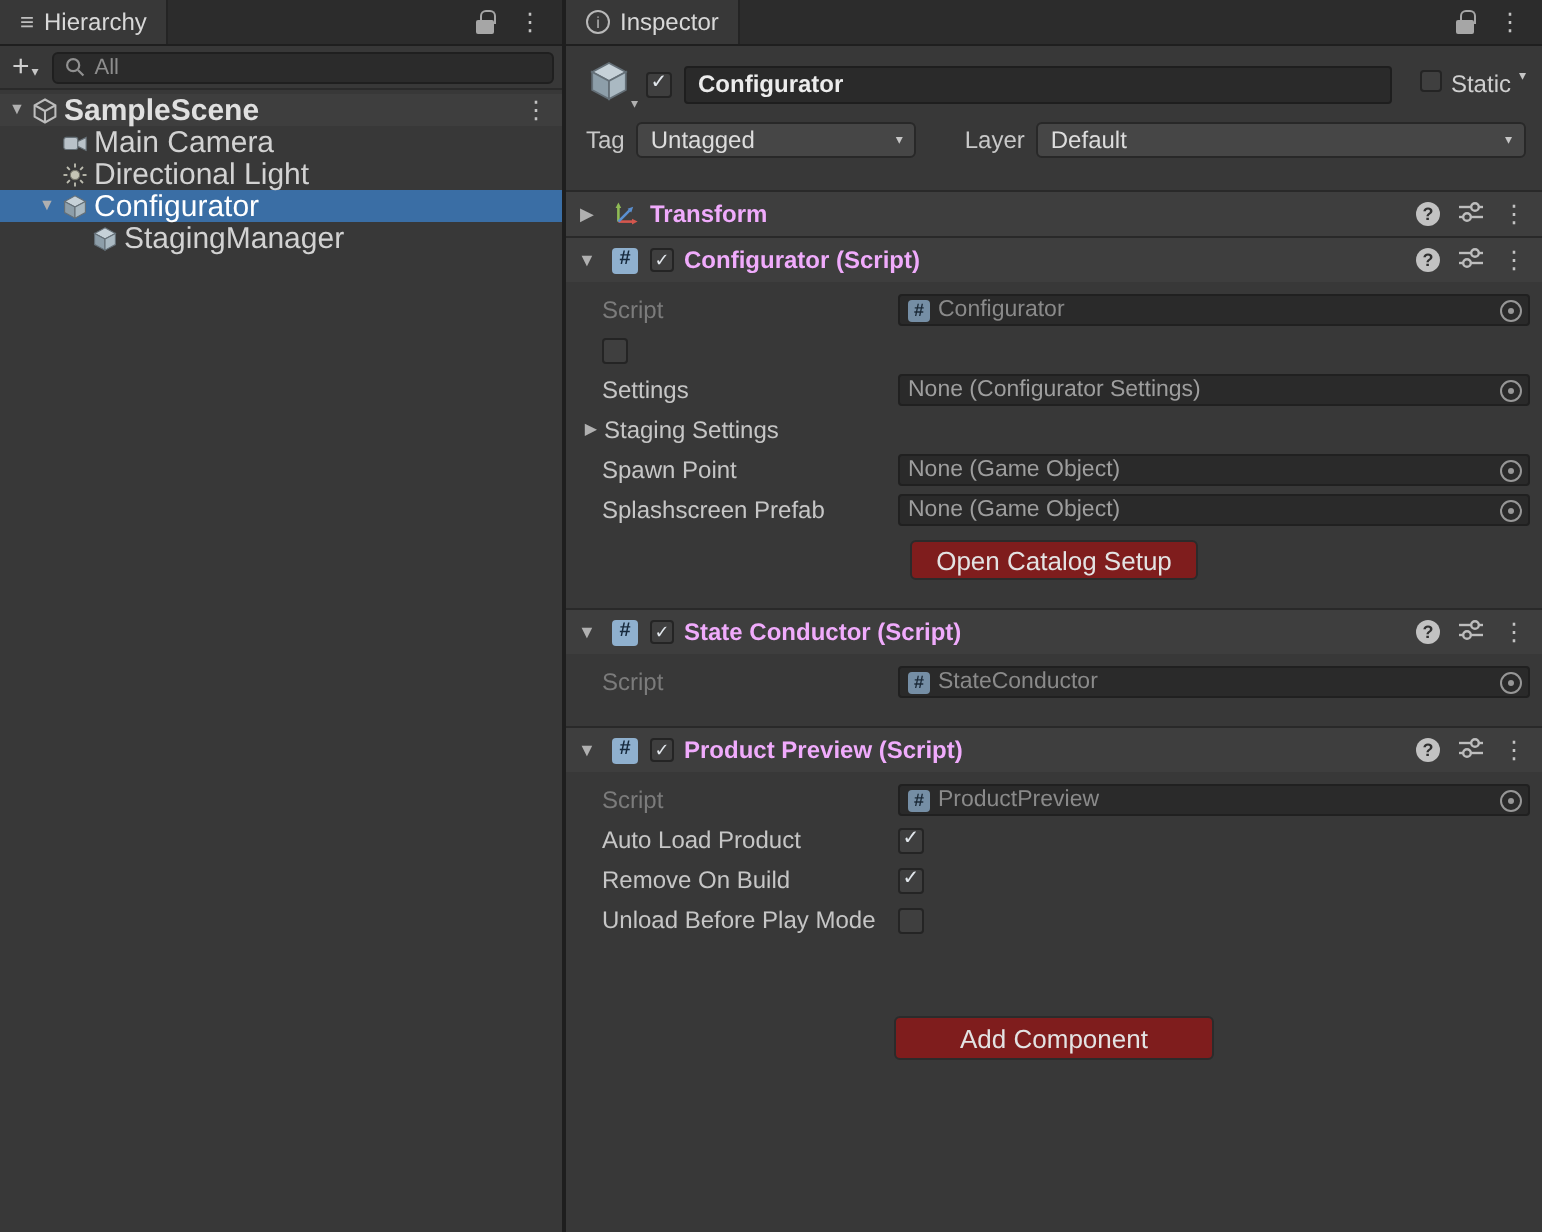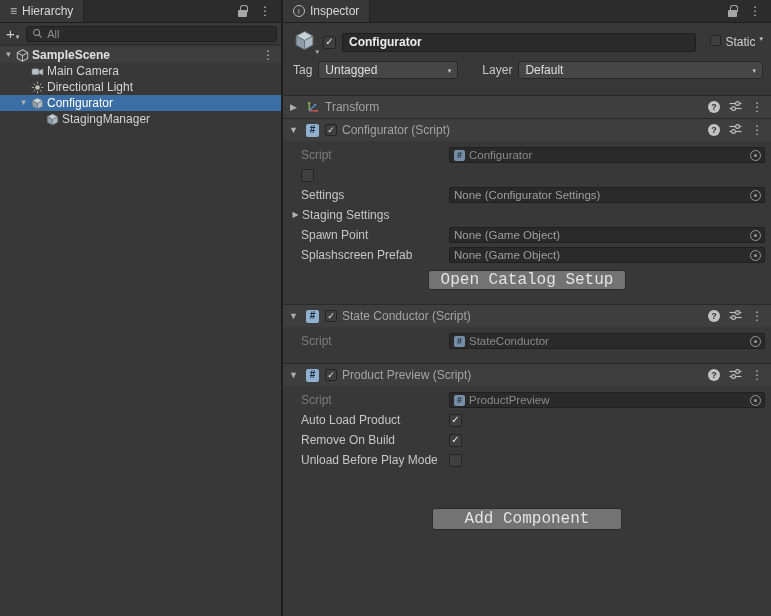--- a/index.html
+++ b/index.html
@@ -33,39 +33,39 @@
   .checkbox.tiny { width:11px; height:11px; }
   .fold-arrow { width:13px; text-align:center; font-size:8px; color:#b0b0b0; flex-shrink:0; line-height:1; }
   .dd-arrow { font-size:7px; color:#c6c6c6; line-height:1; }
   .script-icon { width:13px; height:13px; border-radius:2px; background:#8fb0ce; color:#16293c;
     font-weight:bold; font-size:10px; line-height:1; display:inline-flex; align-items:center;
     justify-content:center; flex-shrink:0; }
   .script-icon.mini { width:11px; height:11px; font-size:9px; }
   .picker { width:11px; height:11px; border:1px solid #979797; border-radius:50%; position:relative; flex-shrink:0; }
   .picker::after { content:""; position:absolute; left:3px; top:3px; width:3px; height:3px;
     border-radius:50%; background:#979797; }
-  .unity-btn { font-family:Liberation Mono, monospace; height:20px; background:#737373; border:1px solid #2b2b2b;
-    border-radius:3px; color:#e3e3e3; font-size:16px; padding:0 12px; display:inline-flex;
+  .unity-btn { font-family:Liberation Sans, sans-serif; height:20px; background:#7f1d1d; border:1px solid #2b2b2b;
+    border-radius:3px; color:#e3e3e3; font-size:13px; padding:0 12px; display:inline-flex;
     align-items:center; justify-content:center; cursor:default; }
 
   
   .hierarchy-panel { width:283px; flex-shrink:0; display:flex; flex-direction:column;
     background:#383838; border-right:2px solid #1e1e1e; }
   .hier-toolbar { height:22px; display:flex; align-items:center; gap:5px; padding:2px 4px;
     border-bottom:1px solid #2a2a2a; flex-shrink:0; }
   .add-btn { display:flex; align-items:flex-end; gap:1px; color:#d0d0d0; padding:0 2px; }
   .add-btn .plus { font-size:15px; line-height:12px; }
   .search { flex:1; height:16px; background:#2b2b2b; border:1px solid #1f1f1f; border-radius:3px;
     display:flex; align-items:center; gap:4px; padding:0 5px; }
   .search-text { color:#8d8d8d; font-size:11px; }
   .tree { flex:1; overflow:hidden; padding-top:2px; }
   .tree-row { height:16px; display:flex; align-items:center; white-space:nowrap; }
   .tree-row .row-icon { width:14px; height:14px; display:inline-flex; align-items:center;
     justify-content:center; flex-shrink:0; }
-  .tree-row .row-label { margin-left:3px; color:#d2d2d2; font-size:12px; }
+  .tree-row .row-label { margin-left:3px; color:#d2d2d2; font-size:15px; }
   .scene-row { background:#3e3e3e; }
   .scene-row .row-label { font-weight:bold; color:#e0e0e0; }
   .row-kebab { margin-left:auto; padding-right:7px; font-size:12px; color:#c2c2c2; }
   .tree-row.selected { background:#3a6ea5; }
   .tree-row.selected .row-label { color:#ffffff; }
 
   
   .inspector-panel { flex:1; display:flex; flex-direction:column; background:#383838; min-width:0; }
   .inspector-scroll { flex:1; overflow:hidden; display:flex; flex-direction:column; }
   .go-header { padding:7px 8px 16px 8px; flex-shrink:0; }
@@ -84,21 +84,21 @@
   .dropdown .dd-arrow { margin-left:auto; }
   .tag-dd { width:140px; }
   .layer-dd { flex:1; }
 
   .components { flex-shrink:0; }
   .component { border-top:1px solid #292929; }
   .comp-header { height:22px; background:#3e3e3e; display:flex; align-items:center; gap:5px;
     padding:0 8px 0 4px; }
   .comp-header .fold-arrow { font-size:9px; }
   .comp-icon { width:15px; height:15px; display:inline-flex; align-items:center; justify-content:center; flex-shrink:0; }
-  .comp-title { font-weight:normal; font-size:12px; color:#a3a3a3; white-space:nowrap; overflow:hidden; }
+  .comp-title { font-weight:bold; font-size:12px; color:#f0abfc; white-space:nowrap; overflow:hidden; }
   .comp-header-right { margin-left:auto; display:flex; align-items:center; gap:9px; color:#c2c2c2; }
   .comp-body { padding:4px 0 12px 0; }
   .prop-row { display:flex; align-items:center; height:20px; padding:0 6px 0 18px; }
   .prop-label { width:148px; flex-shrink:0; font-size:12px; color:#c6c6c6;
     white-space:nowrap; overflow:hidden; }
   .prop-label.disabled { color:#7b7b7b; }
   .prop-value { flex:1; display:flex; align-items:center; min-width:0; }
   .foldout-row { padding-left:6px; }
   .foldout-row .prop-label { width:auto; }
   .obj-field { flex:1; height:16px; background:#2a2a2a; border:1px solid #202020; border-radius:2px;

